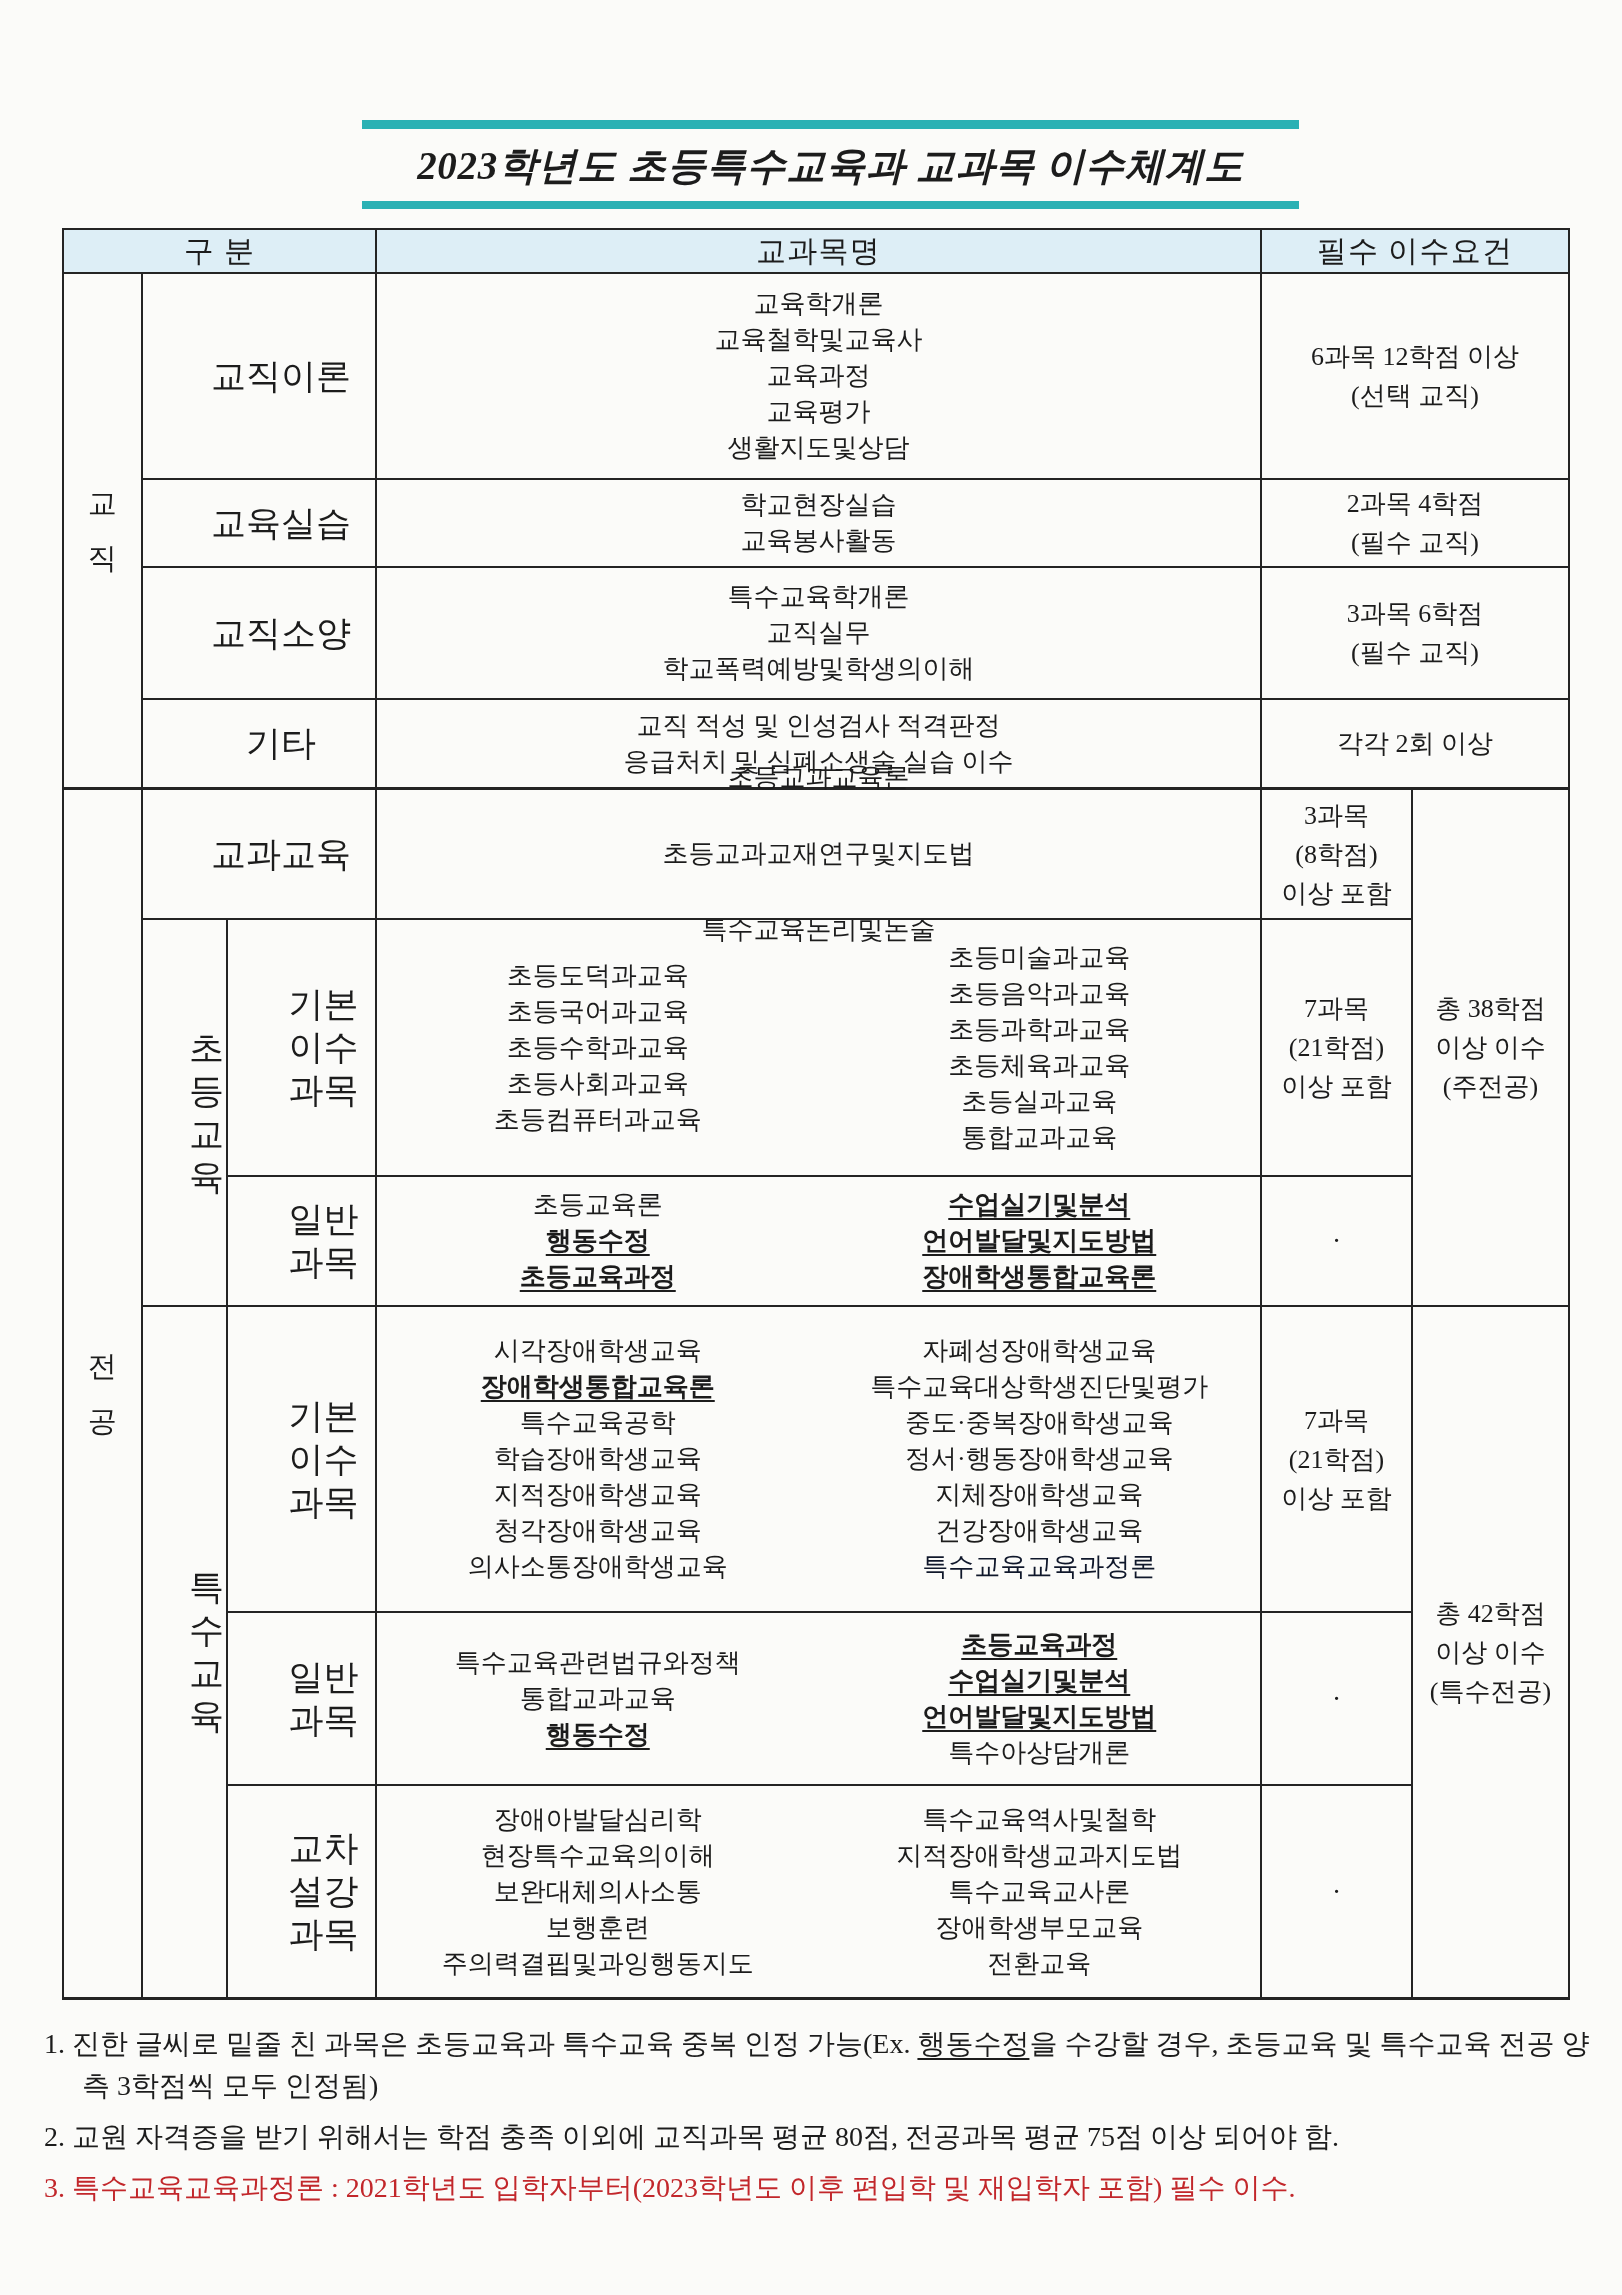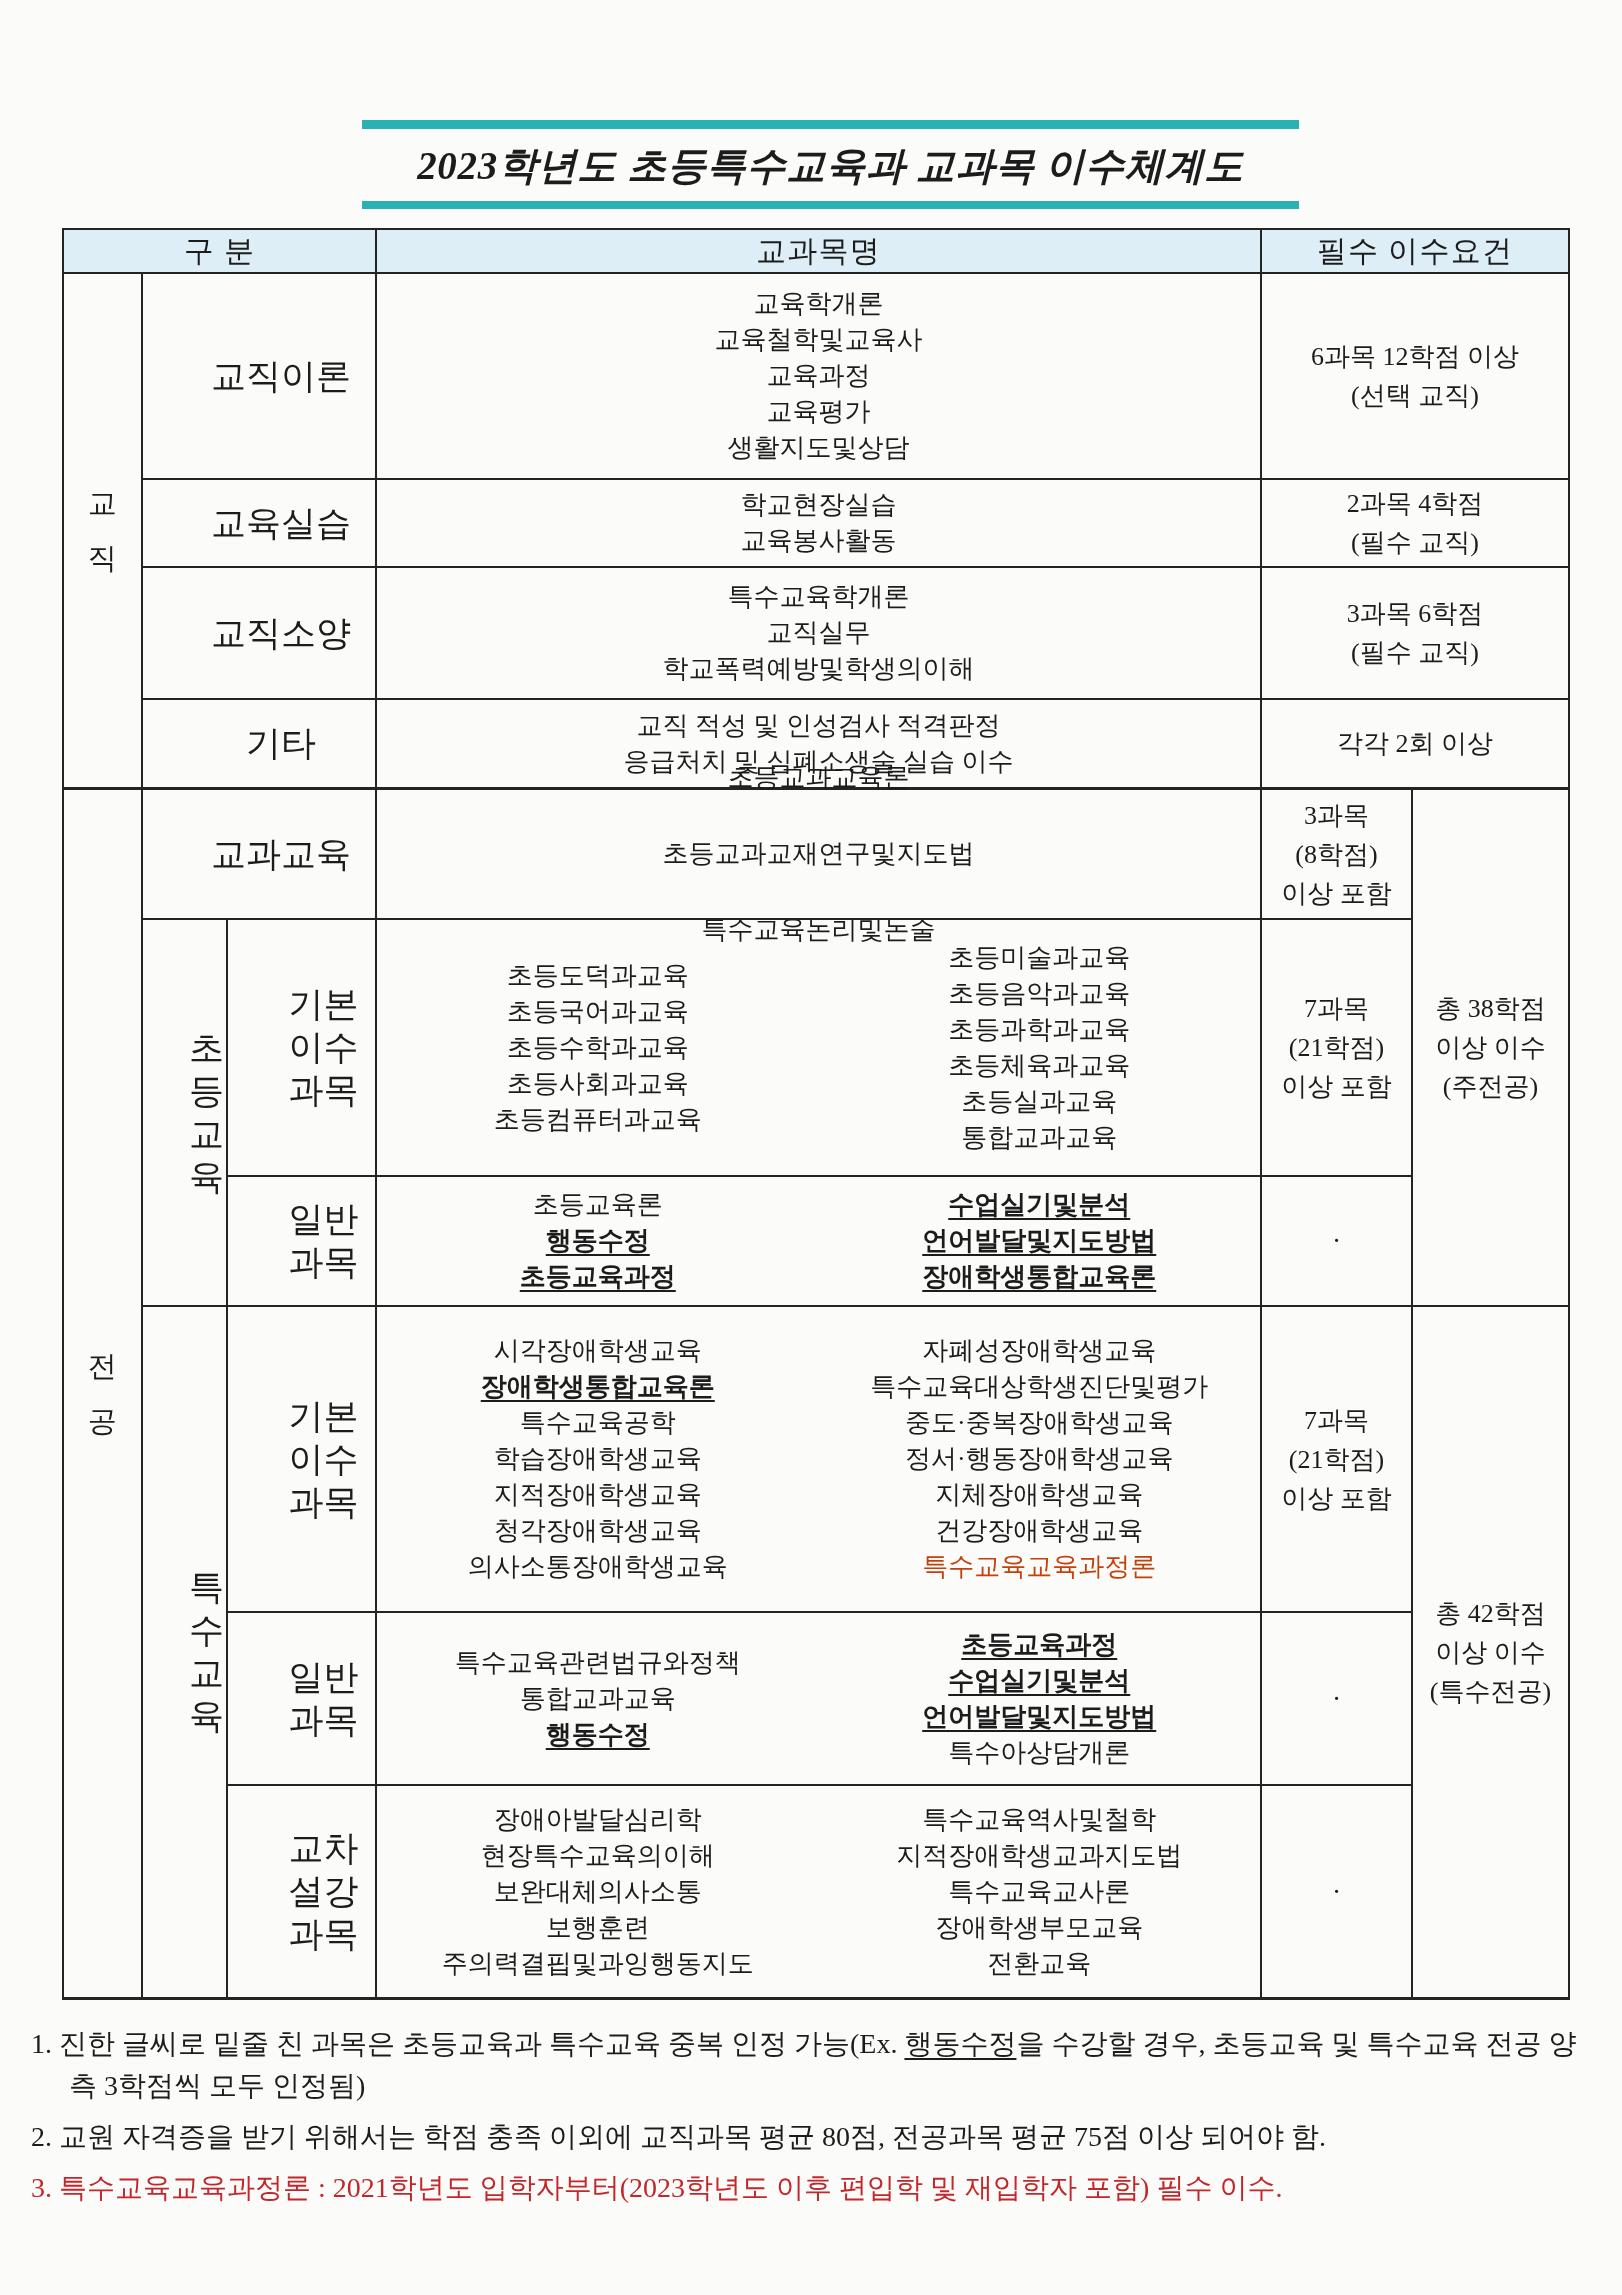--- a/index.html
+++ b/index.html
@@ -45,26 +45,26 @@
   .req{font-size:26px;line-height:39px;}
   .courses{flex-direction:row;align-items:stretch;}
   .half{flex:1;display:flex;flex-direction:column;justify-content:center;align-items:center;}
   .cline{white-space:nowrap;}
   .u{
     font-weight:700;
     text-decoration:underline;
     text-underline-offset:5.2px;
     text-decoration-thickness:2px;
   }
-  .red{color:#c2410c;}
+  .red{color:#0f172a;}
   .dot{font-size:27.5px;}
 
   
   .notes{
-    position:absolute;left:31px;top:2023px;width:1572px;
+    position:absolute;left:44px;top:2023px;width:1572px;
     font-size:28px;line-height:42px;
   }
   .note{padding-left:38px;text-indent:-38px;margin-bottom:9.2px;}
   .note .nu{
     text-decoration:underline;
     text-underline-offset:5.2px;
     text-decoration-thickness:2px;
   }
   .note-red{color:#c2272b;}
 </style>

